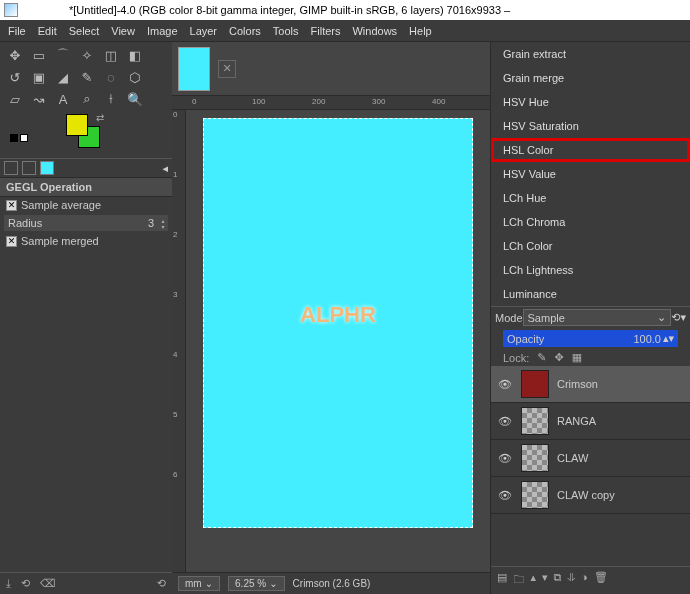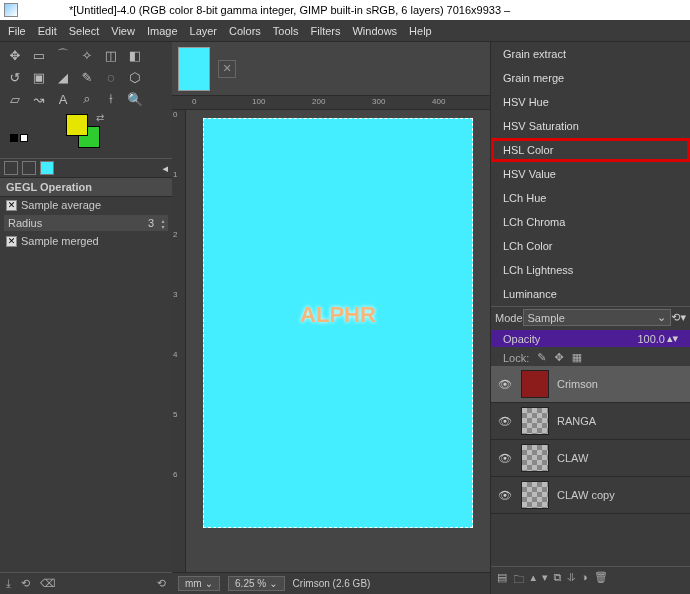--- a/index.html
+++ b/index.html
@@ -43,21 +43,21 @@
   .canvas .alphr{position:absolute;top:48%;left:50%;transform:translate(-50%,-50%);font-size:22px;font-weight:bold;color:#f5b87a;text-shadow:0 0 4px #fff;}
   .statusbar{height:22px;background:#3b3b3b;display:flex;align-items:center;gap:8px;padding:0 6px;border-top:1px solid #2a2a2a;font-size:10px;}
   .statusbar .sel{background:#4a4a4a;border:1px solid #666;padding:1px 6px;display:flex;align-items:center;gap:3px;}
   .right{width:200px;display:flex;flex-direction:column;background:#3b3b3b;border-left:1px solid #2a2a2a;}
   .blendmenu{background:#3b3b3b;}
   .blend-item{padding:6px 12px;color:#ddd;}
   .blend-item.hl{border:3px solid #d00;padding:3px 9px;}
   .mode-row{display:flex;align-items:center;padding:2px 4px;border-top:1px solid #555;}
   .mode-row .lbl{flex:0 0 auto;}
   .mode-row .dd{flex:1;background:#4a4a4a;border:1px solid #666;padding:1px 4px;display:flex;justify-content:space-between;align-items:center;}
-  .opacity-row{display:flex;align-items:center;background:#4c1d95;margin:2px 0;padding:2px 12px;}
+  .opacity-row{display:flex;align-items:center;background:#1d4ed8;margin:2px 12px;padding:2px 4px;}
   .opacity-row .fill{flex:1;}
   .lock-row{display:flex;align-items:center;gap:8px;padding:2px 6px;color:#aaa;margin-left:6px;}
   .layers{flex:1;overflow:auto;}
   .layer{display:flex;align-items:center;gap:8px;padding:4px 6px;border-bottom:1px solid #2a2a2a;}
   .layer.active{background:#5a5a5a;}
   .eye{width:16px;text-align:center;}
   .lt{width:28px;height:28px;background:repeating-conic-gradient(#888 0 25%,#bbb 0 50%) 0 0/10px 10px;border:1px solid #222;}
   .lt.crimson{background:#8c1c1c;}
   .layer-buttons{display:flex;gap:6px;padding:4px 6px;border-top:1px solid #555;color:#aaa;}
   .left-bottom{display:flex;gap:10px;padding:4px 6px;border-top:1px solid #555;color:#aaa;margin-top:auto;}

